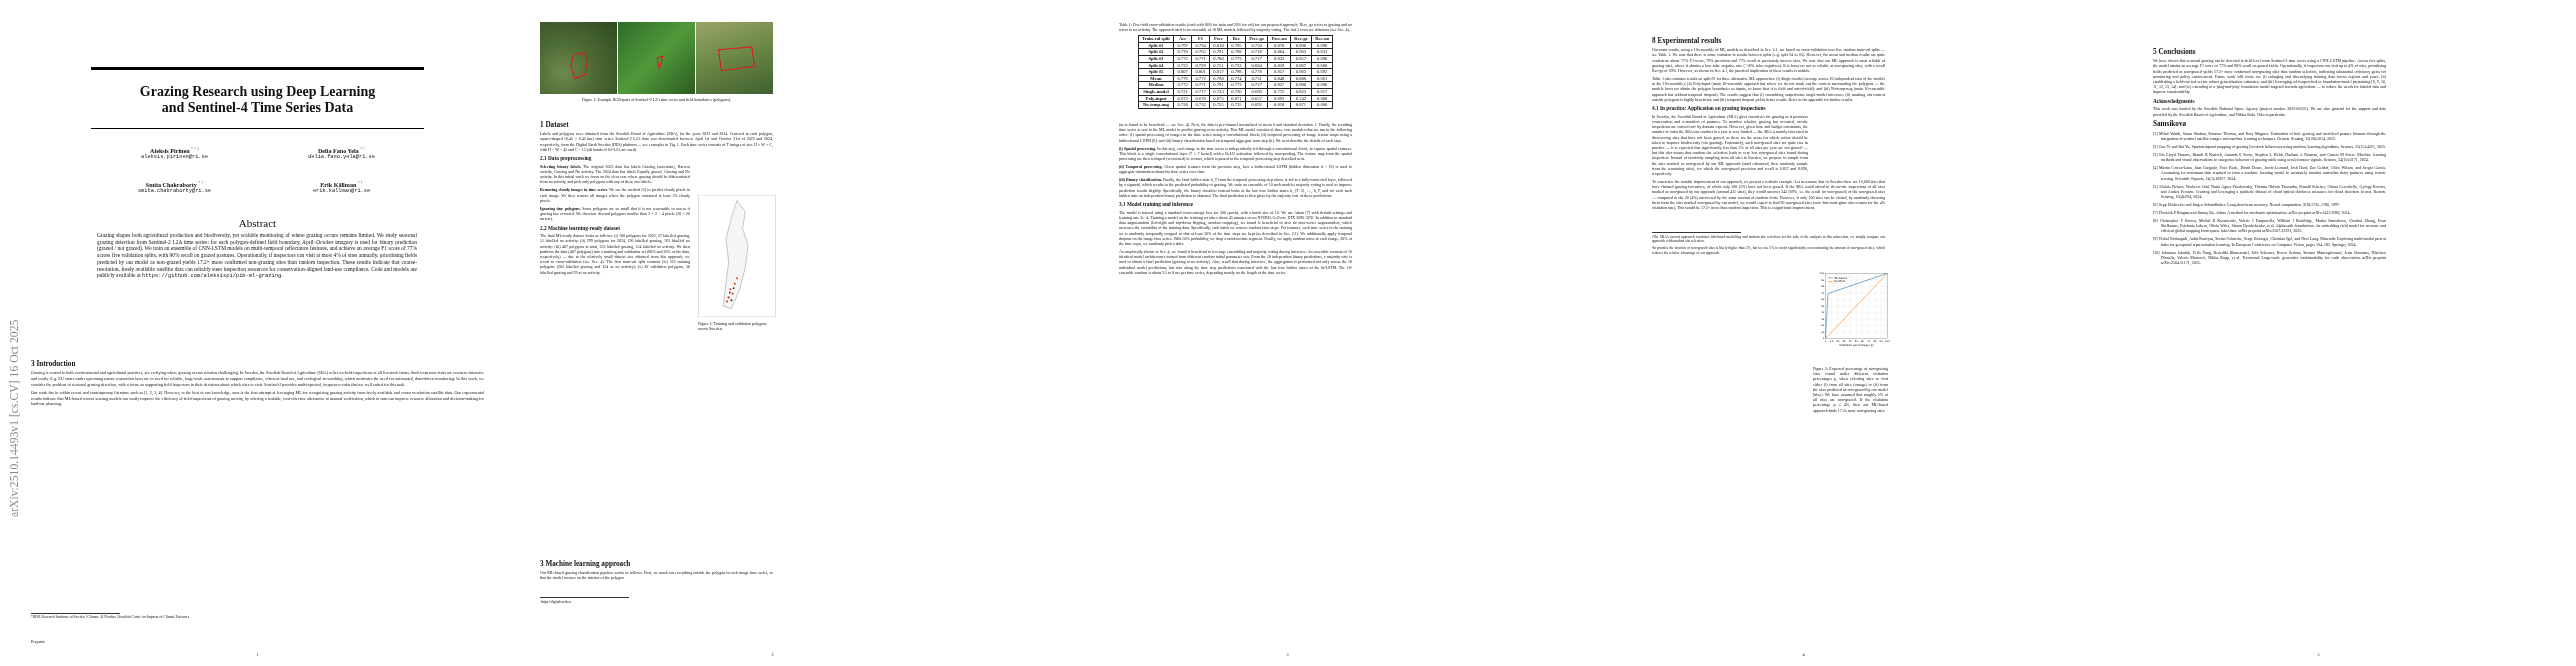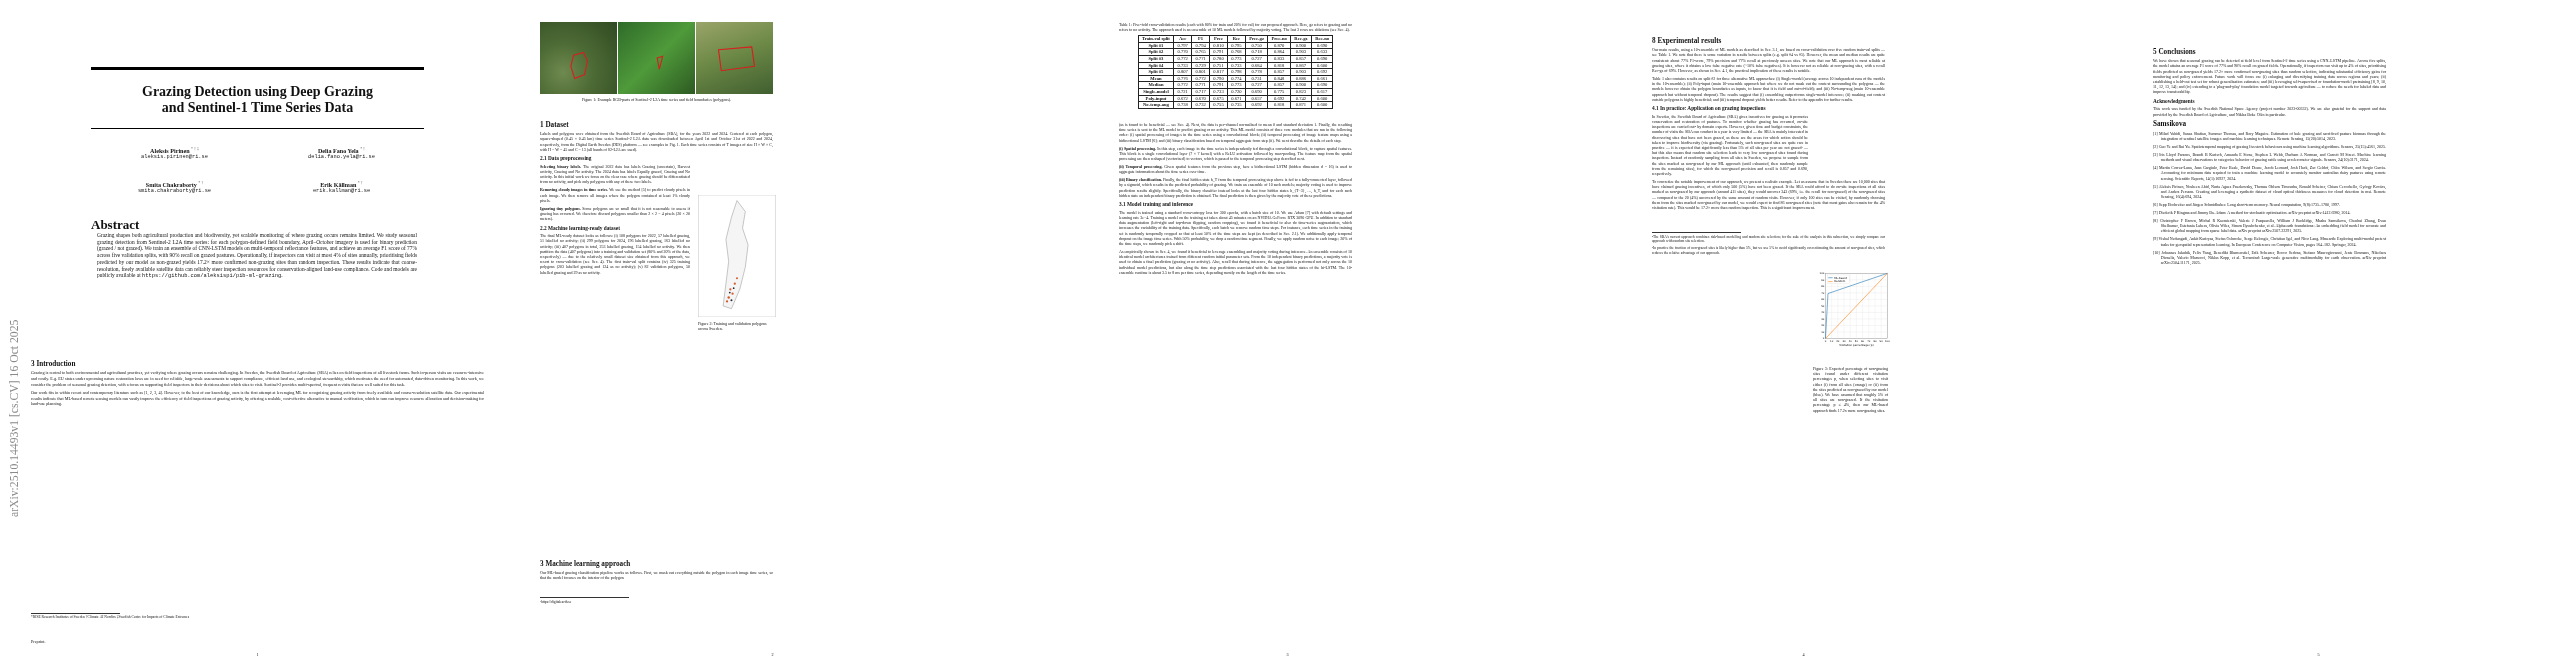--- a/index.html
+++ b/index.html
@@ -14,42 +14,42 @@
   .arxiv{position:absolute;left:7.8px;top:167px;transform:rotate(-90deg);transform-origin:left top;font-size:11.7px;color:#8a8a8a;white-space:nowrap;top:517px;}
   .titlebox{position:absolute;left:91px;width:333px;top:67px;text-align:center;}
   .rule-thick{height:3.3px;background:#000;margin-bottom:13.3px;}
   .rule-thin{height:1.1px;background:#000;margin-top:11px;}
   .title{font-size:14px;font-weight:bold;line-height:16.7px;}
   .authors{position:absolute;left:91px;width:333px;top:143px;}
   .author{position:absolute;text-align:center;width:145px;}
   .aname{font-weight:bold;font-size:6.1px;}
   .aname sup{font-weight:normal;font-size:3.9px;color:#555;}
   .aemail{font-family:"Liberation Mono",monospace;font-size:5.3px;}
-  .abs-title{position:absolute;left:91px;width:333px;top:217px;font-weight:bold;font-size:13px;}
+  .abs-title{position:absolute;left:91px;width:333px;top:217px;text-align:center;font-weight:normal;font-size:11px;}
   .abs{position:absolute;left:97px;width:320px;top:232px;font-size:5.4px;line-height:6.7px;text-align:justify;}
   table.t1{border-collapse:collapse;font-size:4.6px;margin:0 auto;}
   table.t1 th,table.t1 td{border:0.6px solid #222;padding:0 3.3px;text-align:center;line-height:5.6px;}
   table.t1 th{font-weight:bold;}
   table.t1 td.rl{font-weight:bold;border-right:1.7px double #222;}
   table.t1 th.rl{border-right:1.7px double #222;}
   table.t1 tr.sep td{border-top:1.7px double #222;}
   .sat{display:inline-block;width:81px;height:72px;position:relative;overflow:hidden;}
   .fig-cap{font-size:4px;line-height:5.2px;}
   .footnote{font-size:3.6px;line-height:4.4px;border-top:0.6px solid #333;padding-top:1.7px;width:89px;}
 </style>
 </head>
 <body>
 
 <div class="page" style="left:0;">
   <div class="arxiv">arXiv:2510.14493v1  [cs.CV]  16 Oct 2025</div>
 
   <div class="titlebox">
     <div class="rule-thick"></div>
-    <div class="title">Grazing Detection using Deep Grazing</div>
-    <div class="title">and Sentinel-1 Time Series Data</div>
+    <div class="title">Grazing Research using Deep Learning</div>
+    <div class="title">and Sentinel-4 Time Series Data</div>
     <div class="rule-thin"></div>
   </div>
 
   <div class="authors">
     <div class="author" style="left:11px;top:4.4px;">
       <div class="aname"><span>Aleksis Pirinen</span> <sup>* † ‡</sup></div>
       <div class="aemail">aleksis.pirinen@ri.se</div>
     </div>
     <div class="author" style="left:178px;top:4.4px;">
       <div class="aname"><span>Delia Fano Yela</span> <sup>* †</sup></div>

